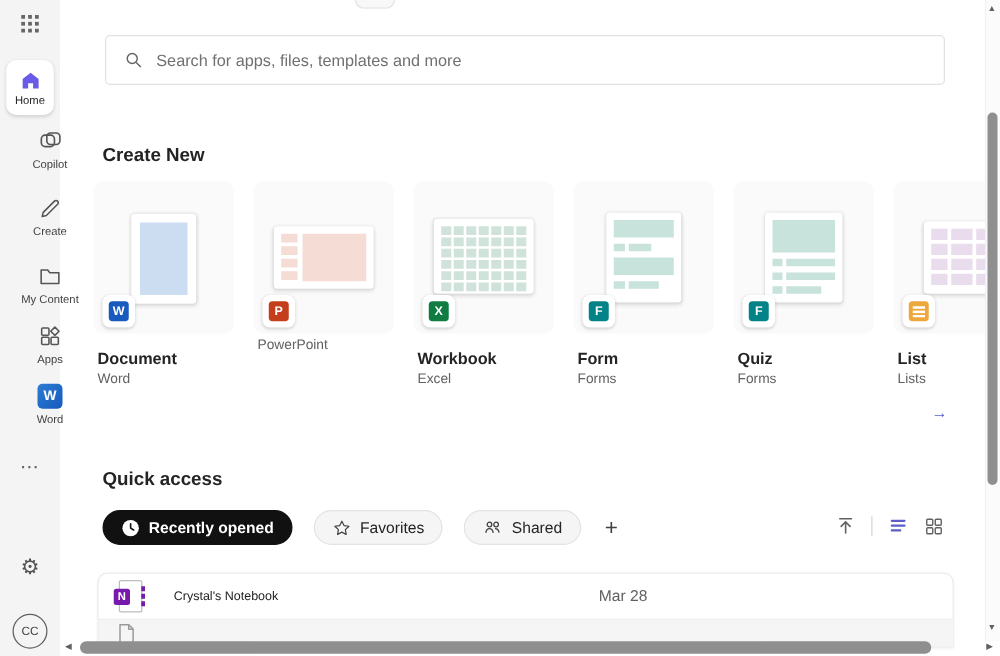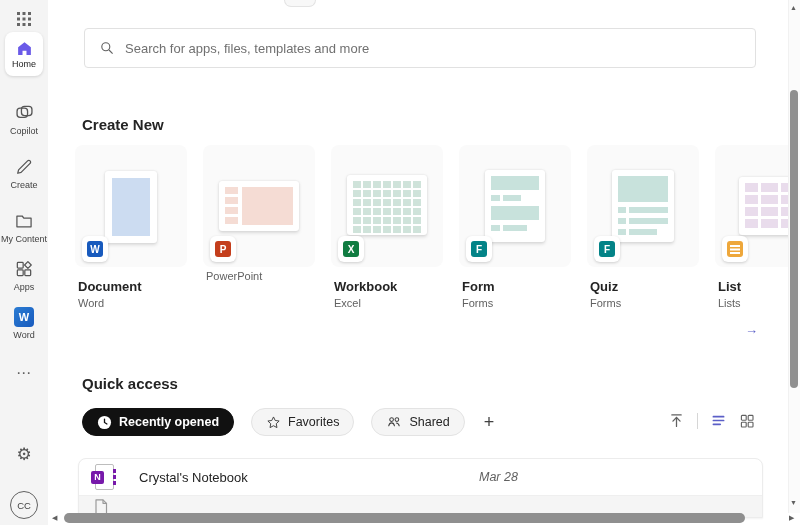--- a/index.html
+++ b/index.html
@@ -6,26 +6,26 @@
   html,body { background:#fff; }
   .screen {
     position:relative; width:800px; height:525px; overflow:hidden;
     background:#fff; font-family:"Liberation Sans","DejaVu Sans",sans-serif;
     color:#242424;
   }
   
   .sidebar { position:absolute; left:0; top:0; width:48px; height:525px; background:#f4f4f4; }
   .waffle { position:absolute; left:0; top:11px; width:48px; display:flex; justify-content:center; cursor:pointer; }
   .home-tile {
-    position:absolute; left:5px; top:32px; width:38px; height:44px; background:#fff;
+    position:absolute; left:5px; top:48px; width:38px; height:44px; background:#fff;
     border-radius:8px; box-shadow:0 1px 3px rgba(0,0,0,.14);
     display:flex; flex-direction:column; align-items:center; justify-content:center; gap:2px; cursor:pointer;
   }
   .home-tile .slabel { color:#242424; }
-  .side-item { position:absolute; left:0; width:48px; display:flex; flex-direction:column; align-items:center; gap:3px; cursor:pointer; }
+  .side-item { position:absolute; left:16px; width:48px; display:flex; flex-direction:column; align-items:center; gap:3px; cursor:pointer; }
   .slabel { font-size:9px; color:#424242; white-space:nowrap; }
   .word-tile { width:20px; height:20px; border-radius:4px; background:linear-gradient(135deg,#2b7cd3,#185abd);
     color:#fff; font-size:11px; font-weight:bold; display:flex; align-items:center; justify-content:center; }
   .more-dots { position:absolute; left:0; top:364px; width:48px; text-align:center; font-size:15px; color:#616161; letter-spacing:1px; cursor:pointer; }
   .gear { position:absolute; left:0; top:444px; width:48px; text-align:center; font-size:17px; color:#555; cursor:pointer; }
   .avatar { position:absolute; left:10px; top:491px; width:28px; height:28px; border:1.5px solid #616161; border-radius:50%;
     display:flex; align-items:center; justify-content:center; font-size:9.5px; color:#424242; background:#f4f4f4; cursor:pointer; }
   
   .top-partial-pill { position:absolute; left:284px; top:0; width:32px; height:7px; background:#f8f8f8;
     border:1px solid #e3e3e3; border-top:none; border-radius:0 0 10px 10px; }
@@ -73,22 +73,22 @@
     font-size:12.5px; color:#242424; background:#f5f5f5; border:1px solid #e3e3e3; cursor:pointer; white-space:nowrap; }
   .pill.active { background:#111; border-color:#111; color:#fff; font-weight:bold;text-align:center; }
   .pill-add { font-size:18px; color:#424242; cursor:pointer; line-height:1; padding:0 2px; }
   .qa-tools { position:absolute; left:668px; top:412px; display:flex; align-items:center; gap:12px; }
   .qa-tools .divider { width:1px; height:16px; background:#d6d6d6; }
   .tool { cursor:pointer; display:flex; align-items:center; }
   
   .filelist { position:absolute; left:78px; top:458px; width:685px; background:#fff;
     border:1px solid #ececec; border-radius:8px 8px 0 0; box-shadow:0 1px 2px rgba(0,0,0,.05); overflow:hidden; }
   .frow { position:relative; height:36px; display:flex; align-items:center; padding:0 12px; cursor:pointer; }
-  .frow .ftitle { font-size:13px; color:#242424; margin-left:22px; }
-  .frow .fdate { position:absolute; left:400px; font-size:12.5px; color:#616161;font-style:italic; }
+  .frow .ftitle { font-size:10px; color:#242424; margin-left:22px; }
+  .frow .fdate { position:absolute; left:400px; font-size:12.5px; color:#616161; }
   .frow-partial { height:22px; background:#f5f5f5; border-top:1px solid #efefef; display:flex; align-items:flex-end; padding:3px 12px 0; }
   
   .on-icon { position:relative; width:26px; height:27px; flex:0 0 auto; }
   .on-page { position:absolute; left:4px; top:0; width:19px; height:26px; background:#fff; border:1.3px solid #bdbdbd; border-radius:2px; }
   .on-badge { position:absolute; left:0; top:7px; width:13px; height:13px; background:#7719aa; border-radius:2px;
     color:#fff; font-size:9px; font-weight:bold; display:flex; align-items:center; justify-content:center; }
   .on-dash { position:absolute; right:1px; width:3px; height:4px; background:#7719aa; }
   
   .vtrack { position:absolute; left:788px; top:0; width:12px; height:525px; background:#fbfbfb; border-left:1px solid #f1f1f1; }
   .vthumb { position:absolute; left:790px; top:90px; width:8px; height:298px; background:#8f8f8f; border-radius:4px; cursor:pointer; }

